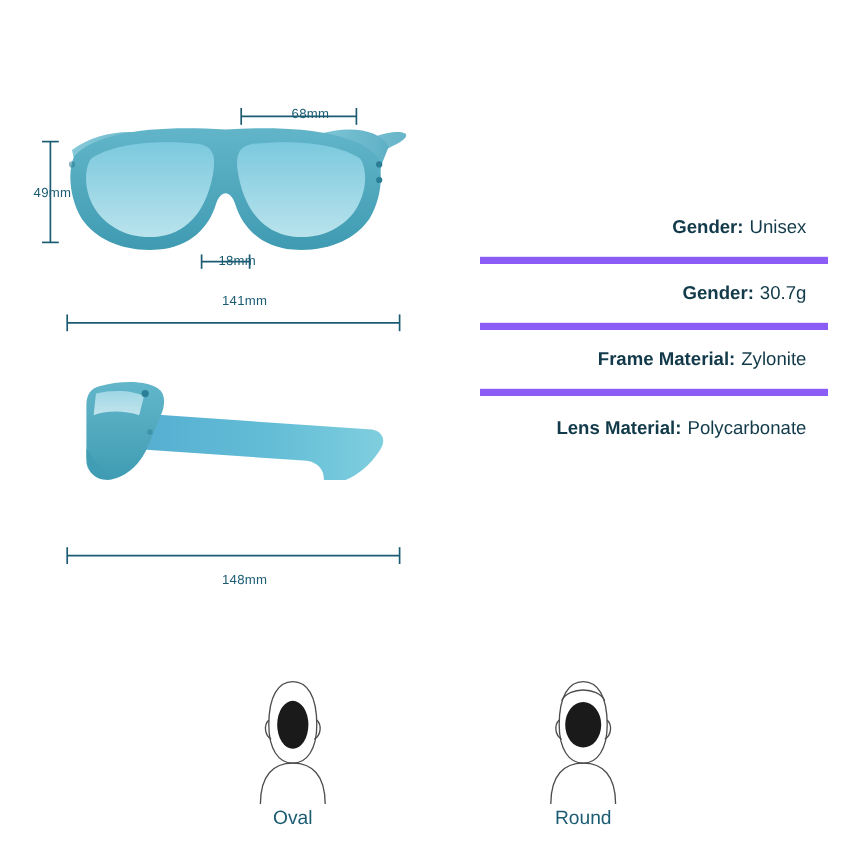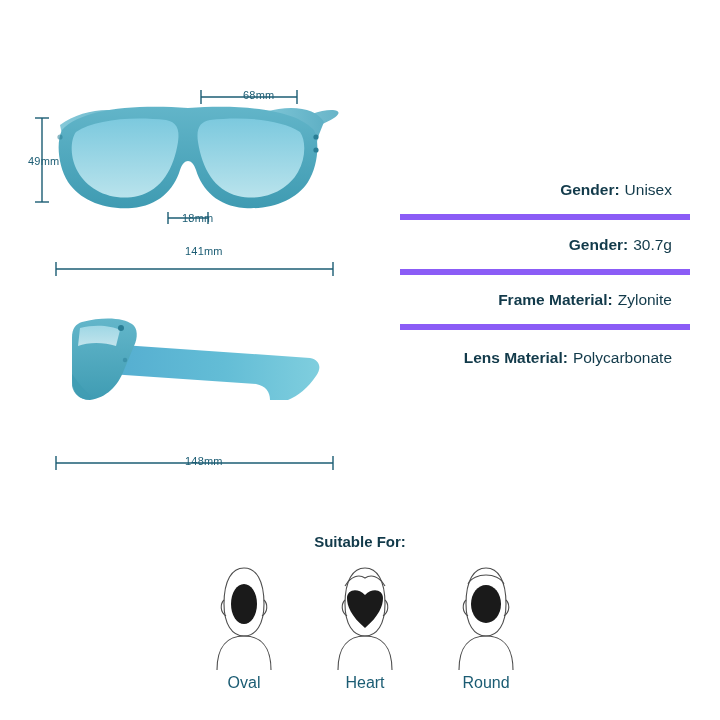--- a/index.html
+++ b/index.html
@@ -191,74 +191,58 @@
 
     <path d="M52 74 C 60 86, 68 94, 74 98 C 64 102, 54 96, 52 86 Z" fill="#3f9cb3" opacity="0.85"></path>
 
     <g stroke="#1b5c73" stroke-width="1.4" fill="none">
       <line x1="36" y1="163" x2="313" y2="163"></line>
       <line x1="36" y1="156" x2="36" y2="170"></line>
       <line x1="313" y1="156" x2="313" y2="170"></line>
     </g>
   </svg>
 
-  <div class="dim-label" style="left:185px;top:455px;">148mm</div>
+  <div class="dim-label" style="left:185px;top:478px;">148mm</div>
 
   <div class="spec-panel">
     <div class="spec-row">
       <span class="spec-key">Gender:</span>
       <span class="spec-val">Unisex</span>
     </div>
     <div class="spec-row">
       <span class="spec-key">Gender:</span>
       <span class="spec-val">30.7g</span>
     </div>
     <div class="spec-row">
       <span class="spec-key">Frame Material:</span>
       <span class="spec-val">Zylonite</span>
     </div>
     <div class="spec-row">
       <span class="spec-key">Lens Material:</span>
       <span class="spec-val">Polycarbonate</span>
     </div>
   </div>
 
-  <div class="suitable-title">Suitable For:</div>
 
   <div class="faces">
 
     <div class="face-item">
       <svg width="108" height="112" viewBox="0 0 108 112">
         <g fill="none" stroke="#4d4d4d" stroke-width="1.1">
           <path d="M27 110 C 27 86, 38 76, 54 76 C 70 76, 81 86, 81 110"></path>
           <path d="M36 56 C 30 52, 30 44, 34 40"></path>
           <path d="M72 56 C 78 52, 78 44, 74 40"></path>
           <path d="M34 44 C 34 20, 42 8, 54 8 C 66 8, 74 20, 74 44
                    C 74 64, 66 76, 54 76 C 42 76, 34 64, 34 44 Z"></path>
         </g>
         <ellipse cx="54" cy="44" rx="13" ry="20" fill="#1a1a1a"></ellipse>
       </svg>
       <div class="face-caption">Oval</div>
     </div>
 
-    <div class="face-item">
-      <svg width="108" height="112" viewBox="0 0 108 112">
-        <g fill="none" stroke="#4d4d4d" stroke-width="1.1">
-          <path d="M27 110 C 27 86, 38 76, 54 76 C 70 76, 81 86, 81 110"></path>
-          <path d="M36 56 C 30 52, 30 44, 34 40"></path>
-          <path d="M72 56 C 78 52, 78 44, 74 40"></path>
-          <path d="M34 44 C 34 20, 42 8, 54 8 C 66 8, 74 20, 74 44
-                   C 74 64, 66 76, 54 76 C 42 76, 34 64, 34 44 Z"></path>
-          <path d="M34 26 C 40 16, 48 14, 54 18 C 60 14, 68 16, 74 26"></path>
-        </g>
-        <path d="M54 68 C 40 56, 36 46, 36 38 C 36 30, 46 27, 54 35
-                 C 62 27, 72 30, 72 38 C 72 46, 68 56, 54 68 Z" fill="#1a1a1a"></path>
-      </svg>
-      <div class="face-caption">Heart</div>
-    </div>
 
     <div class="face-item">
       <svg width="108" height="112" viewBox="0 0 108 112">
         <g fill="none" stroke="#4d4d4d" stroke-width="1.1">
           <path d="M27 110 C 27 86, 38 76, 54 76 C 70 76, 81 86, 81 110"></path>
           <path d="M36 56 C 30 52, 30 44, 34 40"></path>
           <path d="M72 56 C 78 52, 78 44, 74 40"></path>
           <path d="M34 44 C 34 20, 42 8, 54 8 C 66 8, 74 20, 74 44
                    C 74 64, 66 76, 54 76 C 42 76, 34 64, 34 44 Z"></path>
           <path d="M36 24 C 42 12, 66 12, 72 24"></path>

